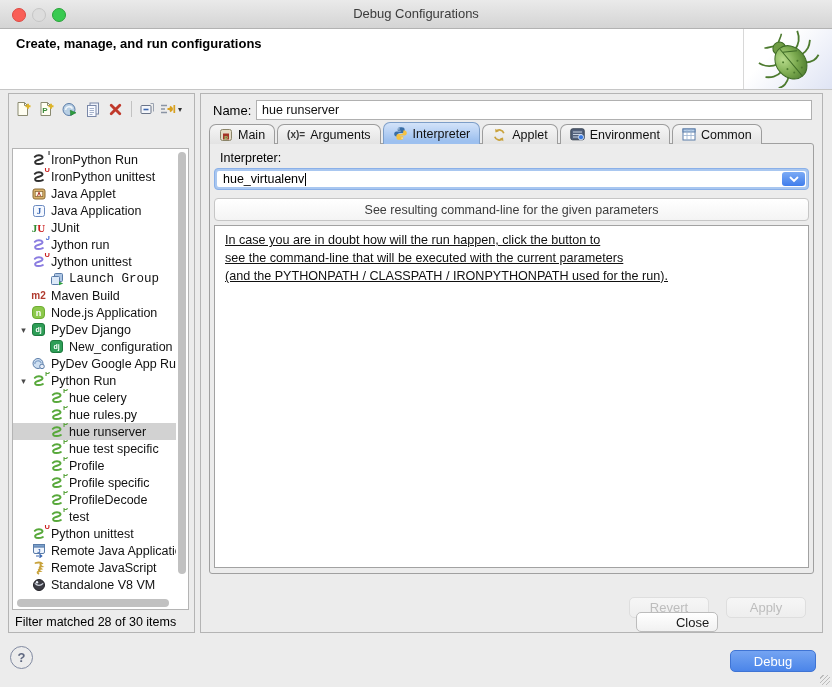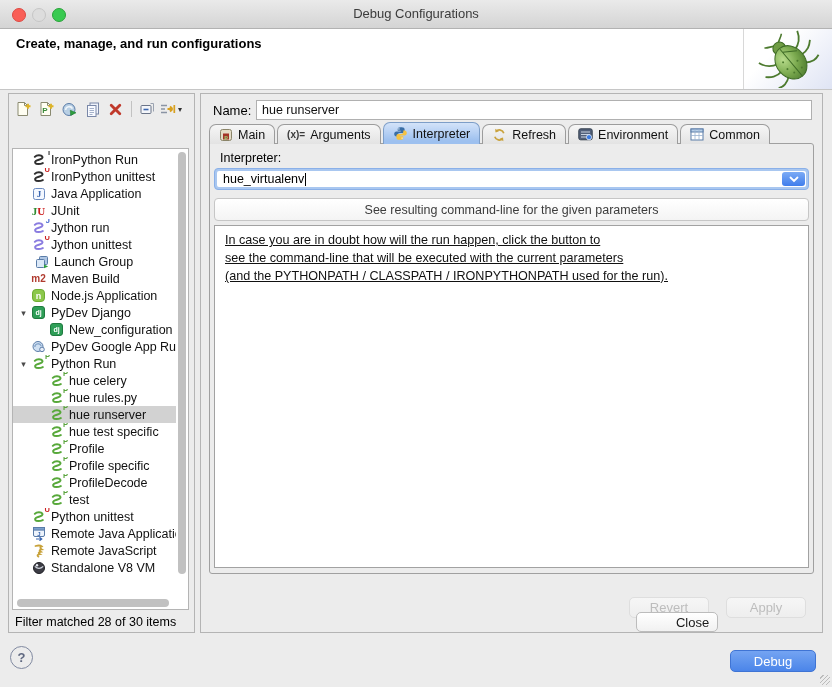--- a/index.html
+++ b/index.html
@@ -229,20 +229,31 @@
               <path d="M2.8 3.8C4.8 1.6 9.2 1.7 10.3 3.5 11.2 5 9.2 6.2 6.9 6.8 4.3 7.5 2.4 8.3 3.3 9.9 4.2 11.5 8.2 11.3 10.8 10.1" fill="none" stroke="#2f2f2f" stroke-width="2" stroke-linecap="round"></path>
             </svg>
             <i class="bdg" style="color:#cc2020">U</i>
           </span>
           <span class="tlab">IronPython unittest</span>
         </div>
         <div class="tree-row" style="padding-left: 4px;">
           <span class="tw"></span>
           <span class="ticon">
             <svg width="14" height="14" viewBox="0 0 14 14">
+              <rect x="1" y="2" width="12" height="10" rx="2" fill="#d9b26b" stroke="#8a6a34"></rect>
+              <rect x="3.2" y="4.4" width="7.6" height="5.2" fill="#fdf6e3" stroke="#8a6a34" stroke-width="0.8"></rect>
+              <path d="M5.5 9.2 L7 5.2 8.5 9.2" fill="none" stroke="#b03a2e" stroke-width="1"></path>
+            </svg>
+          </span>
+          <span class="tlab">Java Applet</span>
+        </div>
+        <div class="tree-row" style="padding-left: 4px;">
+          <span class="tw"></span>
+          <span class="ticon">
+            <svg width="14" height="14" viewBox="0 0 14 14">
               <rect x="1.5" y="1.5" width="11" height="11" rx="2" fill="#f4f8ff" stroke="#6a8ac0"></rect>
               <text x="7" y="10.4" text-anchor="middle" font-size="9" font-weight="bold" fill="#3a66b0" font-family="Liberation Serif,serif">J</text>
             </svg>
           </span>
           <span class="tlab">Java Application</span>
         </div>
         <div class="tree-row" style="padding-left: 4px;">
           <span class="tw"></span>
           <span class="ticon">
             <span style="font:bold 11px 'Liberation Serif',serif"><span style="color:#2e8b2e">J</span><span style="color:#cc2020">U</span></span>
@@ -262,21 +273,21 @@
         <div class="tree-row" style="padding-left: 4px;">
           <span class="tw"></span>
           <span class="ticon">
             <svg width="14" height="13" viewBox="0 0 14 13">
               <path d="M2.8 3.8C4.8 1.6 9.2 1.7 10.3 3.5 11.2 5 9.2 6.2 6.9 6.8 4.3 7.5 2.4 8.3 3.3 9.9 4.2 11.5 8.2 11.3 10.8 10.1" fill="none" stroke="#8a7ce0" stroke-width="2" stroke-linecap="round"></path>
             </svg>
             <i class="bdg" style="color:#cc2020">U</i>
           </span>
           <span class="tlab">Jython unittest</span>
         </div>
-        <div class="tree-row" style="padding-left: 7px;">
+        <div class="tree-row" style="padding-left: 22px; font-family: Liberation Mono, monospace;">
           <span class="tw"></span>
           <span class="ticon">
             <svg width="14" height="14" viewBox="0 0 14 14">
               <rect x="4.5" y="1.5" width="8" height="8" rx="1" fill="#aec6e4" stroke="#5a7ca8"></rect>
               <rect x="1.5" y="4.5" width="8" height="8" rx="1" fill="#dce9f8" stroke="#5a7ca8"></rect>
               <path d="M9 9.5 L13.2 11.4 9 13.2 Z" fill="#2e9e3e"></path>
             </svg>
           </span>
           <span class="tlab">Launch Group</span>
         </div>
@@ -496,21 +507,21 @@
       </div>
       <div class="tab">
         <span class="tico">
           <svg width="15" height="14" viewBox="0 0 15 14">
             <path d="M11.8 5.2 A4.6 4.6 0 0 0 3.9 3.6" fill="none" stroke="#c9a23c" stroke-width="1.7"></path>
             <path d="M3.2 .8 L3.6 4.4 7 3.2 Z" fill="#c9a23c"></path>
             <path d="M2.8 8.8 A4.6 4.6 0 0 0 10.7 10.4" fill="none" stroke="#c9a23c" stroke-width="1.7"></path>
             <path d="M11.4 13.2 L11 9.6 7.6 10.8 Z" fill="#c9a23c"></path>
           </svg>
         </span>
-        <span>Refresh</span>
+        <span>Applet</span>
       </div>
       <div class="tab">
         <span class="tico">
           <svg width="15" height="13" viewBox="0 0 15 13">
             <rect x="0.8" y="0.8" width="13.4" height="11" rx="1.8" fill="#52607a" stroke="#36404f"></rect>
             <path d="M3 4 H12 M3 6.5 H12 M3 9 H8" stroke="#c8d2e0" stroke-width="1.1"></path>
             <circle cx="11" cy="9.2" r="2.6" fill="#3a7ae0" stroke="#fff" stroke-width="0.7"></circle>
           </svg>
         </span>
         <span>Environment</span>

